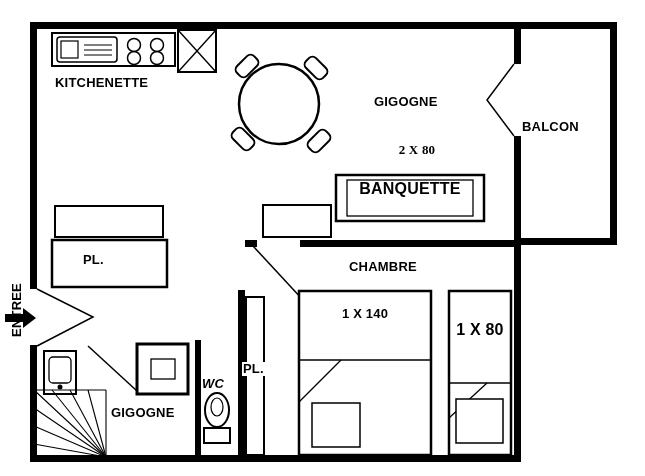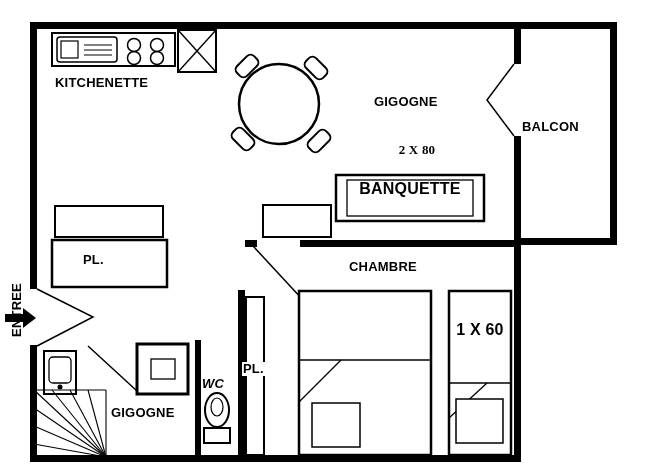--- a/index.html
+++ b/index.html
@@ -156,22 +156,23 @@
   <div class="banquette-text">
     <div class="lbl small" style="position:static;">BANQUETTE</div>
   </div>
 
   <div class="lbl" style="left:83px; top:253px;">PL.</div>
 
   <div class="lbl" style="left:349px; top:260px;">CHAMBRE</div>
 
   <div class="lbl entree-lbl">ENTREE</div>
 
+  <div class="lbl center" style="left:299px; top:307px; width:132px;">1 X 140</div>
 
-  <div class="lbl center small" style="left:449px; top:323px; width:62px;">1 X 60</div>
+  <div class="lbl center small" style="left:449px; top:323px; width:62px;">1 X 80</div>
 
   <div class="lbl chip" style="left:242px; top:362px;">PL.</div>
 
   <div class="lbl" style="left:202px; top:377px;font-style:italic;">WC</div>
 
   <div class="lbl" style="left:111px; top:406px;">GIGOGNE</div>
 
 </div>
 
 </body></html>

